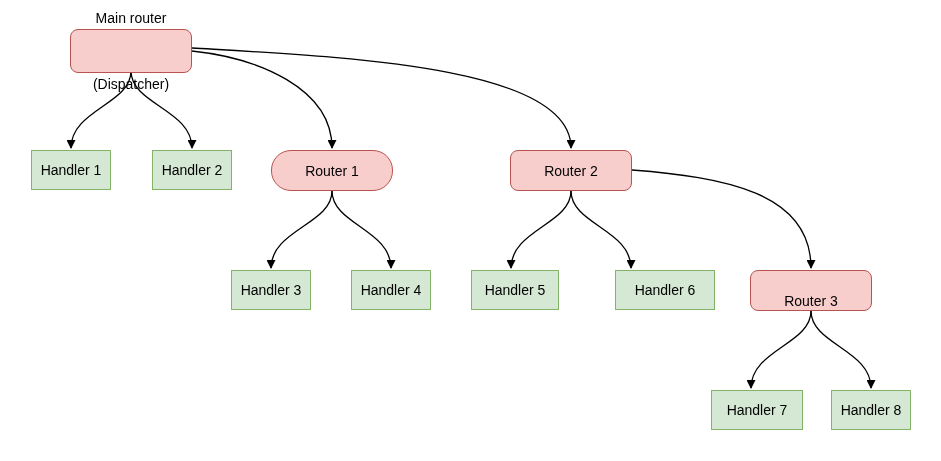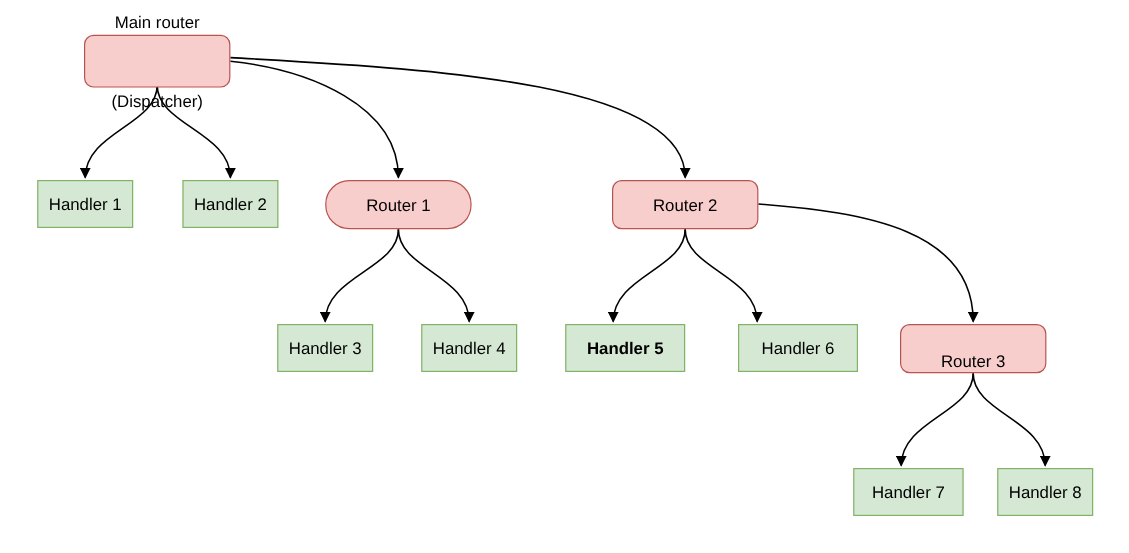--- a/index.html
+++ b/index.html
@@ -91,21 +91,21 @@
       </div>
       <div class="node router" style="left: 510px; top: 150px; width: 122px; height: 41px;">
         <div>Router 2</div>
       </div>
       <div class="node handler" style="left: 231px; top: 270px; width: 80px; height: 40px;">
         <div>Handler 3</div>
       </div>
       <div class="node handler" style="left: 351px; top: 270px; width: 80px; height: 40px;">
         <div>Handler 4</div>
       </div>
-      <div class="node handler" style="left: 471px; top: 270px; width: 100px; height: 40px; font-weight: bold;">
+      <div class="node handler" style="left: 471px; top: 270px; width: 88px; height: 40px;">
         <div>Handler 5</div>
       </div>
       <div class="node handler" style="left: 591px; top: 270px; width: 100px; height: 40px; margin-left: 24px;">
         <div>Handler 6</div>
       </div>
       <div class="node router" style="left: 750px; top: 270px; width: 122px; height: 41px; justify-content: flex-end;">
         <div>Router 3</div>
       </div>
       <div class="node handler" style="left: 711px; top: 390px; width: 92px; height: 40px;">
         <div>Handler 7</div>

